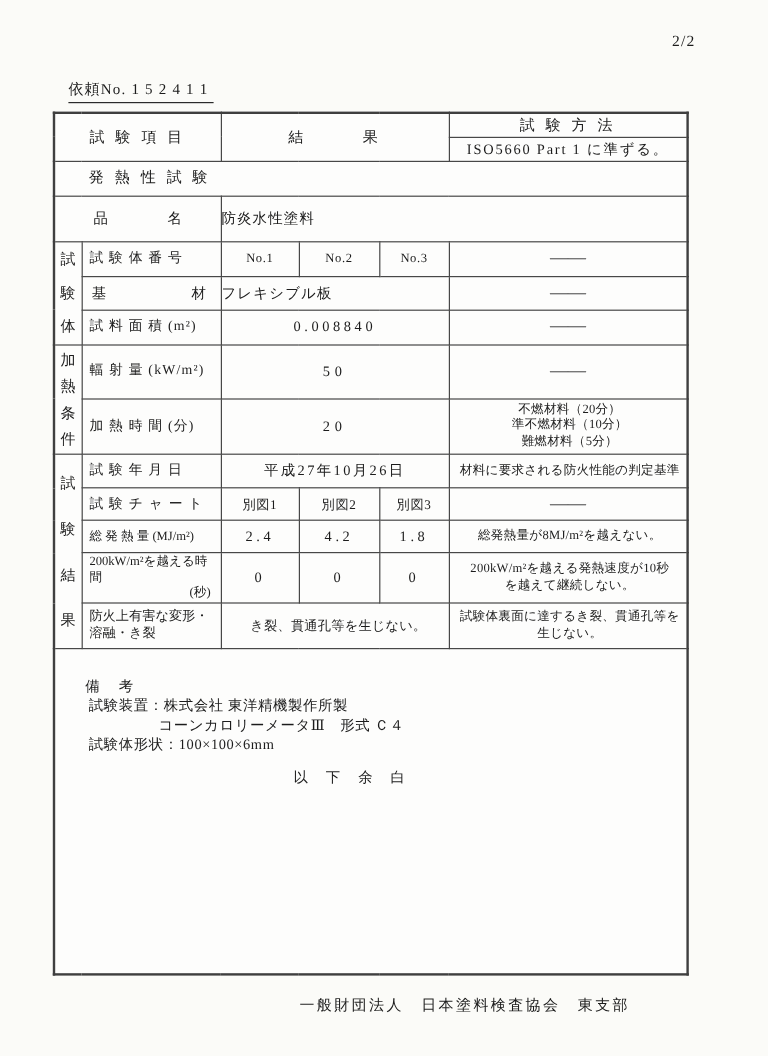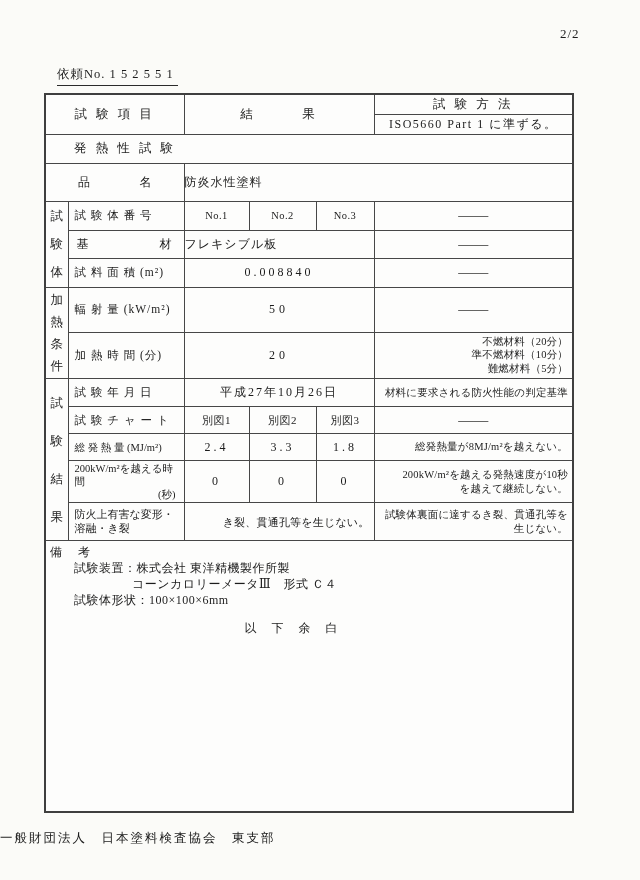--- a/index.html
+++ b/index.html
@@ -46,49 +46,49 @@
   .split2{padding:0 12px 0 8px;}
   .label{ text-align:left;padding:1px 2px 1px 6px;font-size:11.5px;letter-spacing:1px;line-height:1.25;}
   .label-sm{font-size:10.5px;letter-spacing:0;}
   .label-pre{white-space:pre-line;}
   .val{text-align:left;letter-spacing:1px;}
   .num{text-align:center;letter-spacing:3px;}
   .num-wide{text-align:center;letter-spacing:4px;}
   .no-cell{text-align:center;font-size:10.5px;letter-spacing:0.5px;}
   .dash{text-align:center;font-size:15px;letter-spacing:0;color:#2e2e2e;}
   .method{
-    text-align:right;padding:2px 4px 2px 7px;
+    text-align:center;padding:2px 4px 2px 7px;
     font-size:10.5px;letter-spacing:0.2px;line-height:1.32;
     white-space:pre-line;
   }
   .grp{
     white-space:pre-line;text-align:center;
     font-size:12.5px;letter-spacing:0;
     vertical-align:middle;
   }
   .grp-spec{line-height:28px;}
   .grp-heat{line-height:22px;}
   .grp-res{line-height:38px;}
   .lbl2{display:block;}
   .lbl-unit{display:block;text-align:right;padding-right:6px;}
   .remarks{vertical-align:top;font-size:12px;padding-top:3px;}
-  .rem-title{padding-left:4px;letter-spacing:2px;}
+  .rem-title{padding-left:25px;letter-spacing:2px;margin-top:20px;}
   .rem-line{padding-left:28px;letter-spacing:0.5px;line-height:1.3;}
   .rem-line2{padding-left:86px;letter-spacing:0.5px;line-height:1.3;}
   .rem-end{text-align:center;letter-spacing:6px;margin-top:12px;margin-right:30px;}
   .footer{
     position:absolute;left:0;top:830px;width:525px;
-    text-align:left;font-size:12.5px;letter-spacing:2px;
+    text-align:right;font-size:12.5px;letter-spacing:2px;
   }
 </style>
 </head>
 <body>
 
 <div class="page-number">2/2</div>
-<div class="request-no">依頼No. 1 5 2 5 5 1</div>
+<div class="request-no">依頼No. 1 5 2 4 1 1</div>
 
 <table class="report">
   <colgroup>
     <col style="width:23px">
       <col style="width:116px">
       <col style="width:65px">
     <col style="width:67px">
       <col style="width:58px">
       <col style="width:199px">
   </colgroup>
@@ -177,21 +177,21 @@
     <td class="label">試 験 チ ャ ー ト</td>
     <td class="no-cell" style="font-size:11px;">別図1</td>
     <td class="no-cell" style="font-size:11px;">別図2</td>
     <td class="no-cell" style="font-size:11px;">別図3</td>
     <td class="dash">――</td>
   </tr>
 
   <tr class="r12">
     <td class="label label-sm">総 発 熱 量 (MJ/m²)</td>
     <td class="num">2.4</td>
-    <td class="num">3.3</td>
+    <td class="num">4.2</td>
     <td class="num">1.8</td>
     <td class="method">総発熱量が8MJ/m²を越えない。</td>
   </tr>
 
   <tr class="r13">
     <td class="label label-sm">
       <span class="lbl2">200kW/m²を越える時間</span>
       <span class="lbl-unit">(秒)</span>
     </td>
     <td class="num">0</td>

